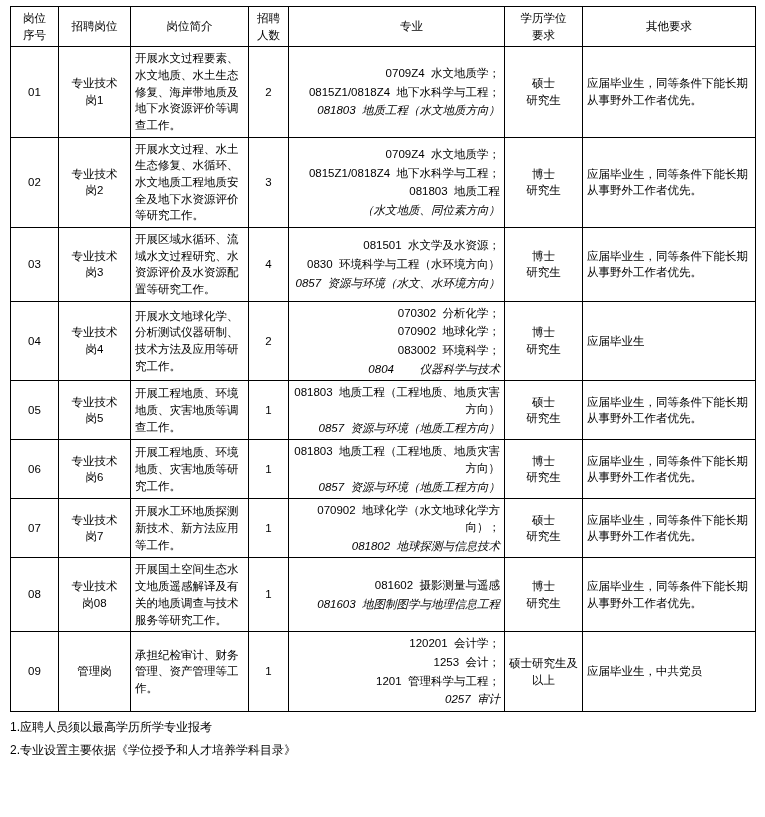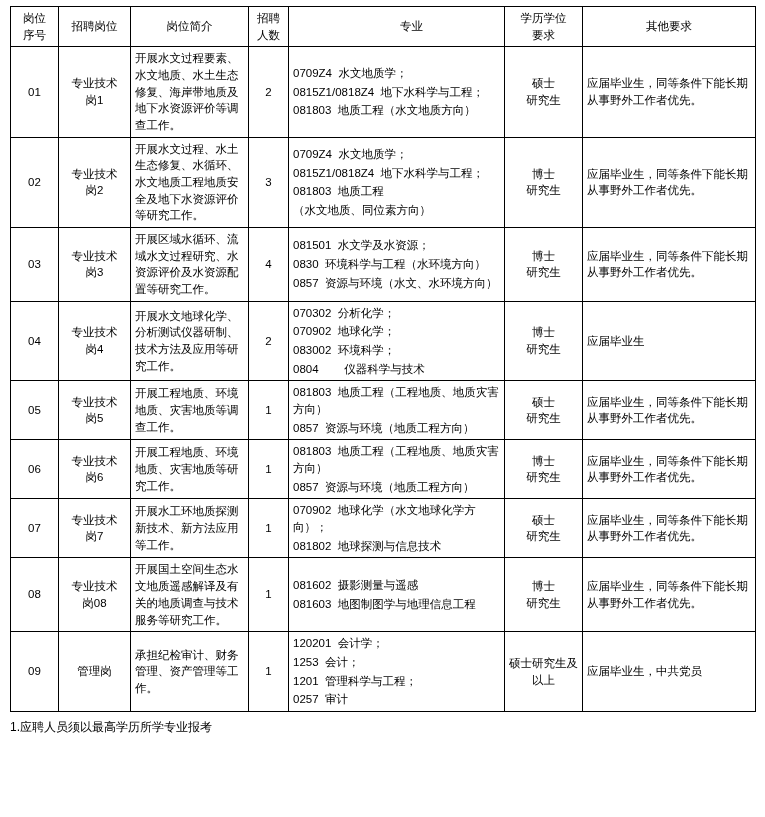--- a/index.html
+++ b/index.html
@@ -54,23 +54,25 @@
     text-align: center;
   }
   td.intro, td.major, td.other {
     text-align: left;
   }
   .cell-lines > div {
     white-space: pre-wrap;
   }
   .major .cell-lines > div {
     margin-bottom: 2px;
+    text-align: right;
   }
   .major .cell-lines > div:last-child {
     margin-bottom: 0;
+    font-style: italic;
   }
   .notes {
     margin: 4px 10px;
     width: 745px;
   }
   .notes div {
     font-size: 12px;
     line-height: 1.9;
     white-space: pre-wrap;
   }
@@ -253,15 +255,16 @@
             </div>
           </td>
           <td class="edu" style="white-space: pre-wrap;">硕士研究生及以上</td>
           <td class="other" style="white-space: pre-wrap;">应届毕业生，中共党员</td>
         </tr>
       </tbody>
   </table>
 
   <div class="notes">
     <div>1.应聘人员须以最高学历所学专业报考</div>
+    <div>2.专业设置主要依据《学位授予和人才培养学科目录》</div>
   </div>
 
 </div>
 
 </body></html>

